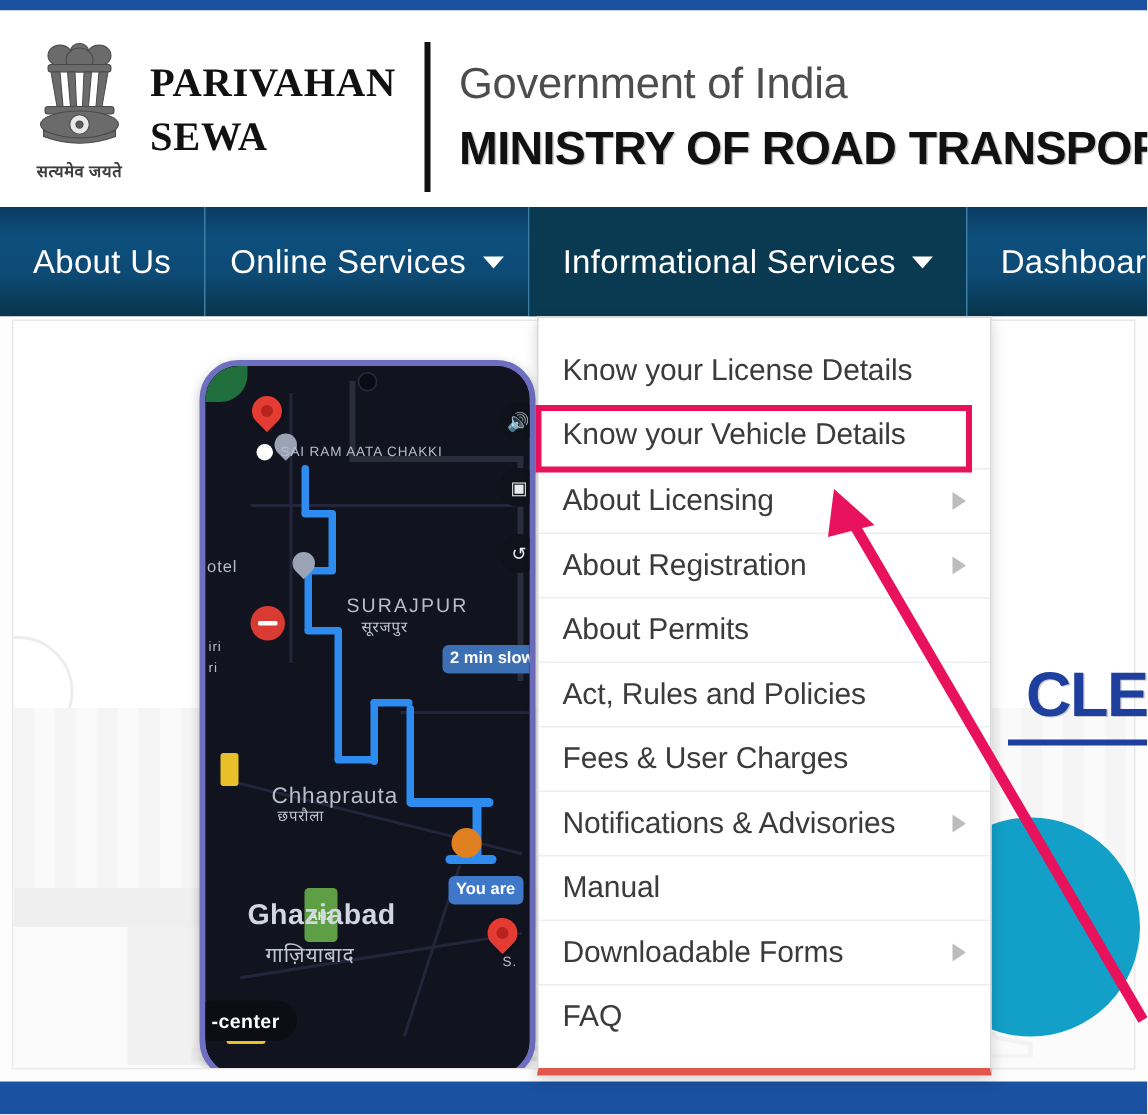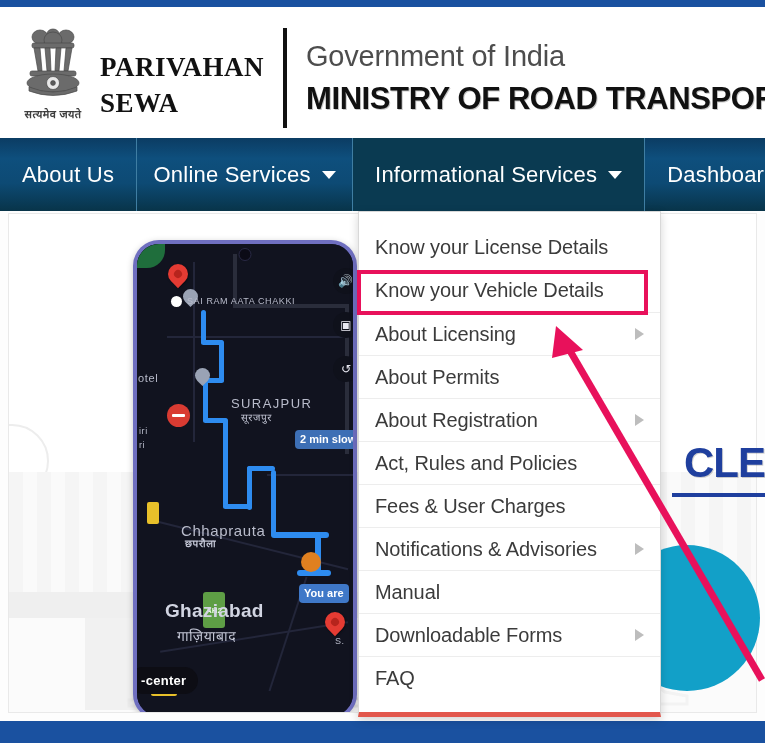--- a/index.html
+++ b/index.html
@@ -15,21 +15,21 @@
 
   
   .header{position:absolute;left:0;top:7px;width:765px;height:131px;background:#fff;}
   .emblem-wrap{position:absolute;left:14px;top:18px;width:78px;height:104px;
       display:flex;flex-direction:column;align-items:center;justify-content:flex-start;}
   .emblem-svg{display:block;}
   .emblem-motto{font-family:"Liberation Serif","DejaVu Serif",serif;font-size:11px;color:#3d3d3d;
       letter-spacing:.4px;margin-top:1px;white-space:nowrap;font-weight:700;}
   .brand{position:absolute;left:100px;top:30px;width:168px;color:#111;
       font-family:"Liberation Serif","DejaVu Serif",serif;font-weight:700;
-      font-size:27px;line-height:36px;letter-spacing:.5px;margin-top:12px;}
+      font-size:27px;line-height:36px;letter-spacing:.5px;}
   .brand .l2{display:block;}
   .vdiv{position:absolute;left:283px;top:21px;width:4px;height:100px;background:#111;}
   .gov{position:absolute;left:306px;top:33px;font-size:29px;color:#4d4d4d;
       font-weight:400;letter-spacing:-.2px;white-space:nowrap;}
   .ministry{position:absolute;left:306px;top:74px;font-size:31px;color:#111;
       font-weight:700;letter-spacing:-.4px;white-space:nowrap;
       text-shadow:1px 1px 0 rgba(0,0,0,.22);}
 
   
   .nav{position:absolute;left:0;top:138px;width:765px;height:73px;
@@ -254,21 +254,21 @@
           <div class="yellow" style="left:10px;top:258px;width:12px;height:22px;"></div>
           <div class="yellow" style="left:14px;top:444px;width:26px;height:8px;"></div>
 
           <div class="map-label" style="left:50px;top:52px;">SAI RAM AATA CHAKKI</div>
           <div class="map-label" style="left:-2px;top:128px;font-size:11px;">lotel</div>
           <div class="map-label" style="left:94px;top:152px;font-size:13px;letter-spacing:1.4px;">SURAJPUR</div>
           <div class="map-label hin" style="left:104px;top:166px;font-size:10px;">सूरजपुर</div>
           <div class="map-label" style="left:2px;top:182px;">iri</div>
           <div class="map-label" style="left:2px;top:196px;">ri</div>
           <div class="map-label" style="left:44px;top:278px;font-size:15px;">Chhaprauta</div>
-          <div class="map-label hin" style="left:48px;top:292px;font-size:10px;font-weight:bold;">छपरौला</div>
+          <div class="map-label hin" style="left:48px;top:292px;font-size:10px;">छपरौला</div>
           <div class="map-label big" style="left:28px;top:356px;">Ghaziabad</div>
           <div class="map-label hin" style="left:40px;top:382px;">गाज़ियाबाद</div>
           <div class="map-label" style="left:198px;top:392px;">S.</div>
 
           <div class="chip slower" style="left:158px;top:186px;width:54px;">2 min slower</div>
           <div class="chip" style="left:162px;top:340px;">You are</div>
 
           <div class="recenter">-center</div>
 
           <div class="side-btns">
@@ -296,26 +296,26 @@
     <div class="dd-item hl">
       <span>Know your Vehicle Details</span>
     </div>
 
     <div class="dd-item">
       <span>About Licensing</span>
       <span class="dd-arrow"></span>
     </div>
 
     <div class="dd-item">
-      <span>About Permits</span>
-    </div>
-
-    <div class="dd-item">
       <span>About Registration</span>
       <span class="dd-arrow"></span>
+    </div>
+
+    <div class="dd-item">
+      <span>About Permits</span>
     </div>
 
     <div class="dd-item">
       <span>Act, Rules and Policies</span>
     </div>
 
     <div class="dd-item">
       <span>Fees &amp; User Charges</span>
     </div>
 

